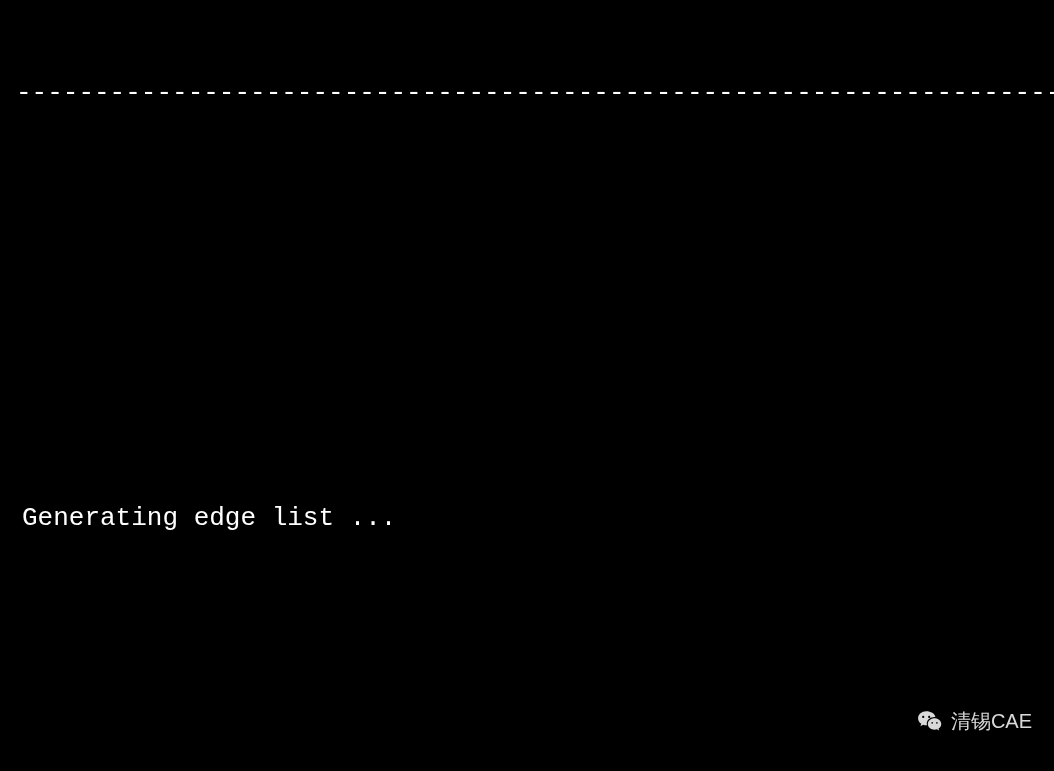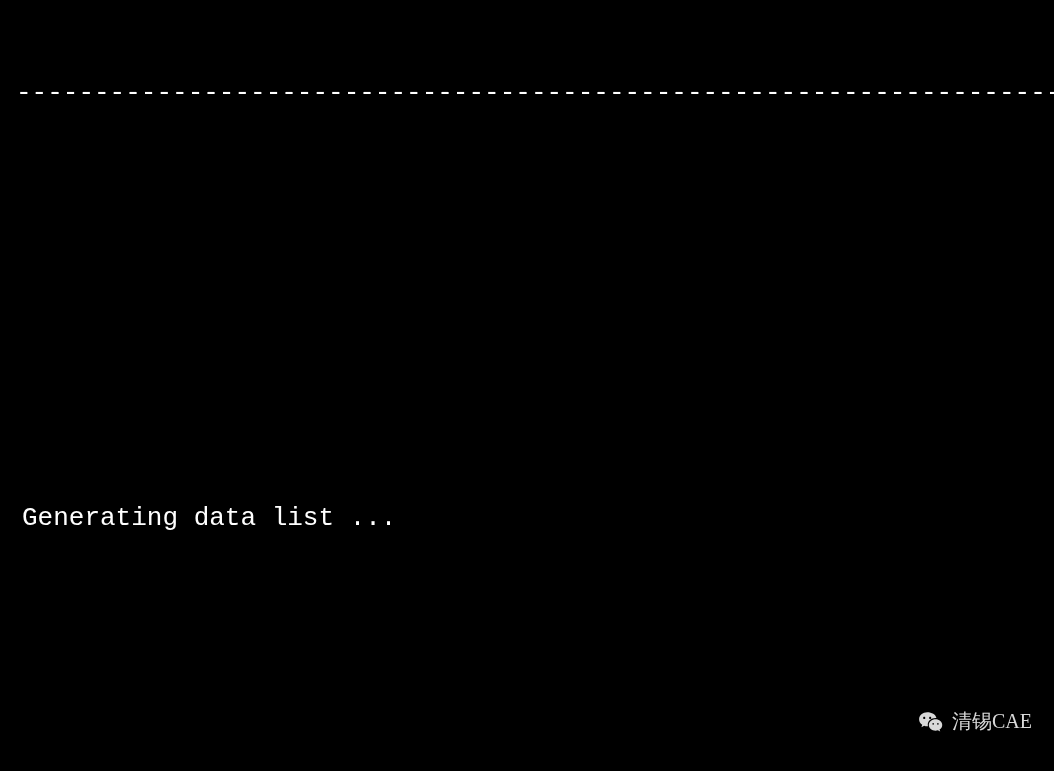--- a/index.html
+++ b/index.html
@@ -40,42 +40,42 @@
     .line {
       display: block;
       min-height: 1.45em;
     }
     
     .watermark {
       position: absolute;
       bottom: 36px;
       right: 22px;
       display: flex;
-      align-items: flex-end;
+      align-items: flex-start;
       gap: 8px;
       color: rgba(255, 255, 255, 0.85);
       font-size: 20px;
-      font-family: Liberation Serif, serif;
+      font-family: Liberation Sans, sans-serif;
     }
     
     .wechat-icon {
       width: 26px;
       height: 26px;
       display: inline-block;
     }
   </style>
 </head>
 <body>
 
 <div class="terminal">
   <div class="separator">-----------------------------------------------------------------------------------</div>
   <div class="content">
     <span class="line"></span>
     <span class="line"></span>
-    <span class="line">Generating data list ...</span>
+    <span class="line">Generating edge list ...</span>
     <span class="line"></span>
     
     
     
     
     
     
     
     
     

